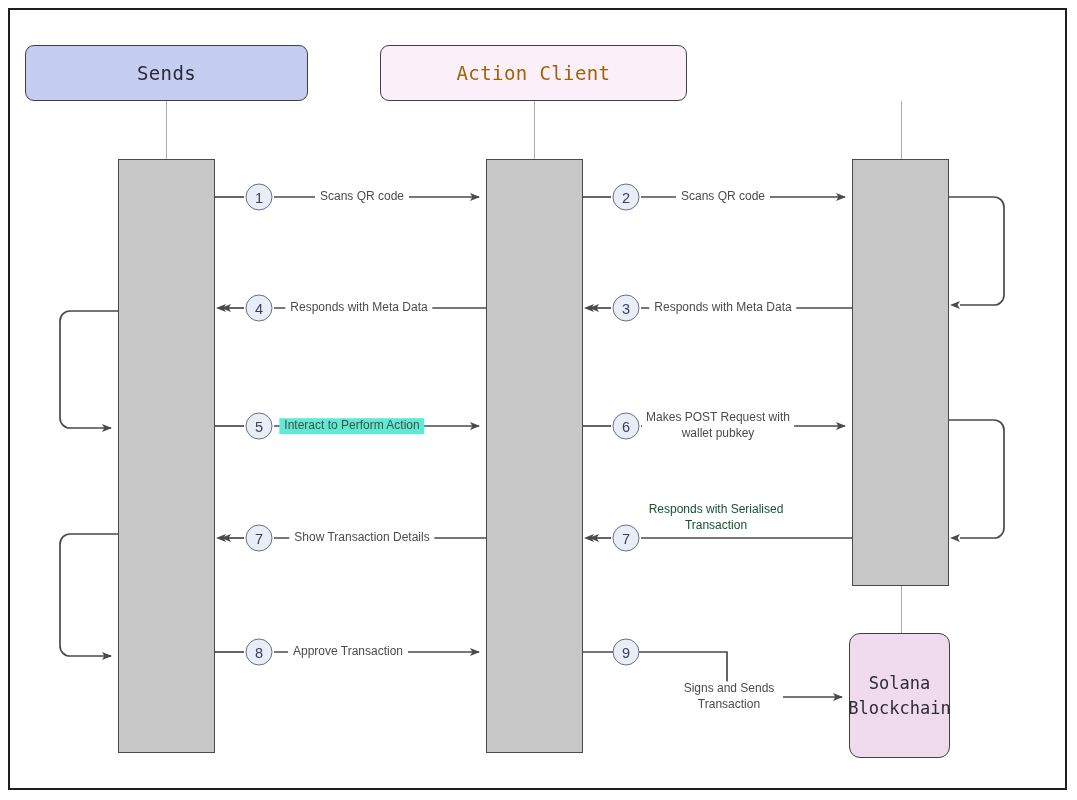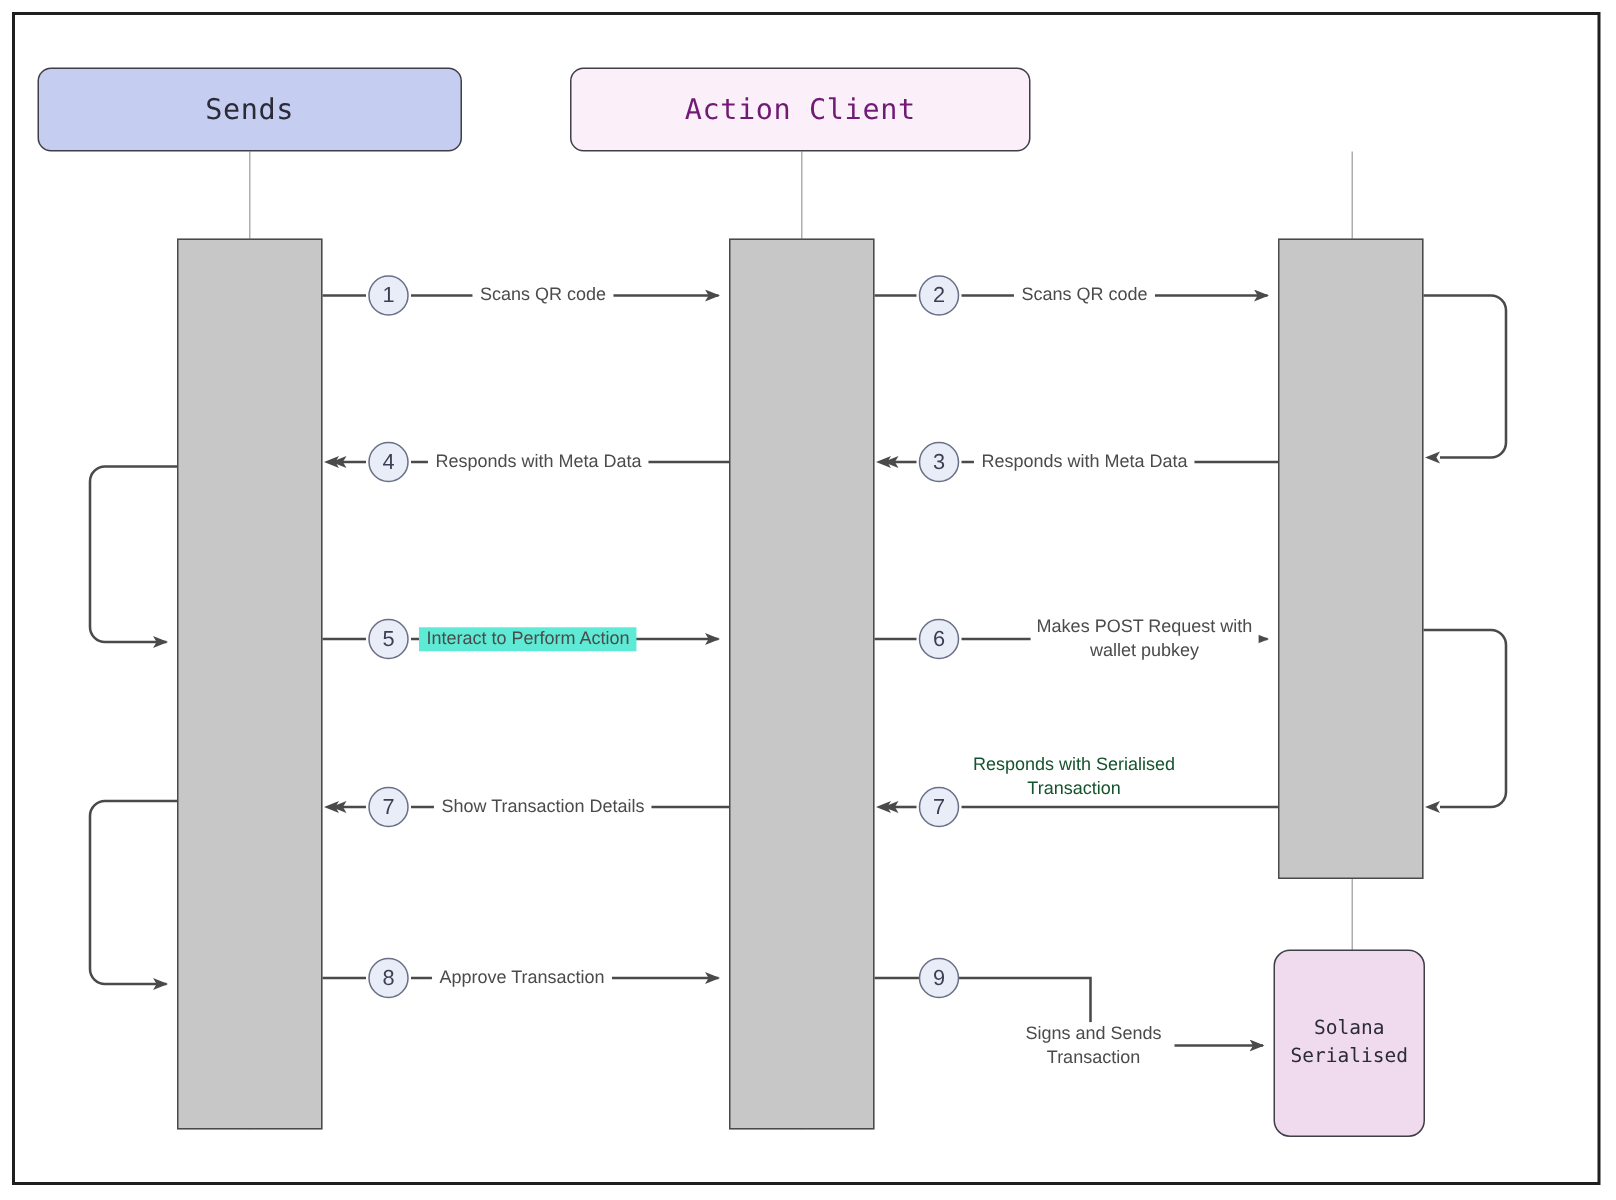--- a/index.html
+++ b/index.html
@@ -55,21 +55,21 @@
   .term-box {
     position: absolute;
     box-sizing: border-box;
     border: 1.6px solid #3f3f48;
     border-radius: 11px;
     display: flex;
     flex-direction: column;
     align-items: center;
     justify-content: center;
     font-family: "DejaVu Sans Mono", monospace;
-    font-size: 13px;
+    font-size: 17px;
     color: #2b2b38;
     line-height: 1.45;
   }
   svg.wires {
     position: absolute;
     left: 0;
     top: 0;
     width: 1077px;
     height: 800px;
     pointer-events: none;
@@ -111,27 +111,27 @@
   <div class="lifeline" id="lifeline-client" style="left: 534px; height: 652px; border-left-color: rgb(173, 173, 173);"></div>
   <div class="lifeline" id="lifeline-provider" style="left: 901px; height: 652px; border-left-color: rgb(173, 173, 173);"></div>
 
   <div class="activation" id="act-user" style="left: 118px; top: 159px; width: 97px; height: 594px; background: rgb(199, 199, 199); border-color: rgb(74, 74, 74);"></div>
   <div class="activation" id="act-client" style="left: 486px; top: 159px; width: 97px; height: 594px; background: rgb(199, 199, 199); border-color: rgb(74, 74, 74);"></div>
   <div class="activation" id="act-provider" style="left: 852px; top: 159px; width: 97px; height: 427px; background: rgb(199, 199, 199); border-color: rgb(74, 74, 74);"></div>
 
   <div class="actor-box" id="actor-user" style="left: 25px; top: 45px; width: 283px; height: 56px; background: rgb(197, 205, 240); border-color: rgb(63, 63, 72); color: rgb(43, 43, 56);">
     <span>Sends</span>
   </div>
-  <div class="actor-box" id="actor-client" style="left: 380px; top: 45px; width: 307px; height: 56px; background: rgb(251, 240, 250); border-color: rgb(63, 63, 72); color: #701a75;">
+  <div class="actor-box" id="actor-client" style="left: 380px; top: 45px; width: 307px; height: 56px; background: rgb(251, 240, 250); border-color: rgb(63, 63, 72); color: #a16207;">
     <span>Action Client</span>
   </div>
 
   <div class="term-box" id="term-solana" style="left: 849px; top: 633px; width: 101px; height: 125px; background: rgb(240, 218, 238); border-color: rgb(63, 63, 72);">
     <span>Solana</span>
-    <span>Serialised</span>
+    <span>Blockchain</span>
   </div>
 
   <svg class="wires" id="wires" viewBox="0 0 1077 800">
     <defs>
       <marker id="arrowR" markerWidth="10" markerHeight="10" refX="9" refY="4" orient="auto" markerUnits="userSpaceOnUse">
         <path d="M0,0 L10,4 L0,8 L2.4,4 Z" fill="#4a4a4a"></path>
       </marker>
     </defs>
     <g id="wire-group" stroke="#4a4a4a" stroke-width="1.7" fill="none">
         <path d="M 215 197 H 244"></path>
@@ -172,21 +172,21 @@
       <div class="msg-label" style="left: 362px; top: 197px; color: rgb(75, 75, 75); background: rgb(255, 255, 255); padding: 0px 5px;">Scans QR code</div>
       <div class="seq-num" style="left: 626px; top: 197px; background: rgb(232, 237, 248); border-color: rgb(106, 111, 133);">2</div>
       <div class="msg-label" style="left: 723px; top: 197px; color: rgb(75, 75, 75); background: rgb(255, 255, 255); padding: 0px 5px;">Scans QR code</div>
       <div class="seq-num" style="left: 259px; top: 308px; background: rgb(232, 237, 248); border-color: rgb(106, 111, 133);">4</div>
       <div class="msg-label" style="left: 359px; top: 308px; color: rgb(75, 75, 75); background: rgb(255, 255, 255); padding: 0px 5px;">Responds with Meta Data</div>
       <div class="seq-num" style="left: 626px; top: 308px; background: rgb(232, 237, 248); border-color: rgb(106, 111, 133);">3</div>
       <div class="msg-label" style="left: 723px; top: 308px; color: rgb(75, 75, 75); background: rgb(255, 255, 255); padding: 0px 5px;">Responds with Meta Data</div>
       <div class="seq-num" style="left: 259px; top: 426px; background: rgb(232, 237, 248); border-color: rgb(106, 111, 133);">5</div>
       <div class="msg-label" style="left: 352px; top: 426px; color: rgb(75, 75, 75); background: #5eead4; padding: 0px 5px;">Interact to Perform Action</div>
       <div class="seq-num" style="left: 626px; top: 426px; background: rgb(232, 237, 248); border-color: rgb(106, 111, 133);">6</div>
-      <div class="msg-label" style="left: 718px; top: 426px; color: rgb(75, 75, 75); background: rgb(255, 255, 255); padding: 0px 4px; margin-left: 45px;">Makes POST Request with
+      <div class="msg-label" style="left: 718px; top: 426px; color: rgb(75, 75, 75); background: rgb(255, 255, 255); padding: 0px 4px;">Makes POST Request with
 wallet pubkey</div>
       <div class="seq-num" style="left: 259px; top: 538px; background: rgb(232, 237, 248); border-color: rgb(106, 111, 133);">7</div>
       <div class="msg-label" style="left: 350px; top: 538px; color: rgb(75, 75, 75); background: rgb(255, 255, 255); padding: 0px 5px; margin-left: 12px;">Show Transaction Details</div>
       <div class="seq-num" style="left: 626px; top: 538px; background: rgb(232, 237, 248); border-color: rgb(106, 111, 133);">7</div>
       <div class="msg-label" style="left: 716px; top: 518px; color: #14532d; background: rgb(255, 255, 255); padding: 0px 4px;">Responds with Serialised
 Transaction</div>
       <div class="seq-num" style="left: 259px; top: 652px; background: rgb(232, 237, 248); border-color: rgb(106, 111, 133);">8</div>
       <div class="msg-label" style="left: 348px; top: 652px; color: rgb(75, 75, 75); background: rgb(255, 255, 255); padding: 0px 5px;">Approve Transaction</div>
       <div class="seq-num" style="left: 626px; top: 652px; background: rgb(232, 237, 248); border-color: rgb(106, 111, 133);">9</div>
       <div class="msg-label" style="left: 729px; top: 697px; color: rgb(75, 75, 75); background: rgb(255, 255, 255); padding: 0px 4px;">Signs and Sends

